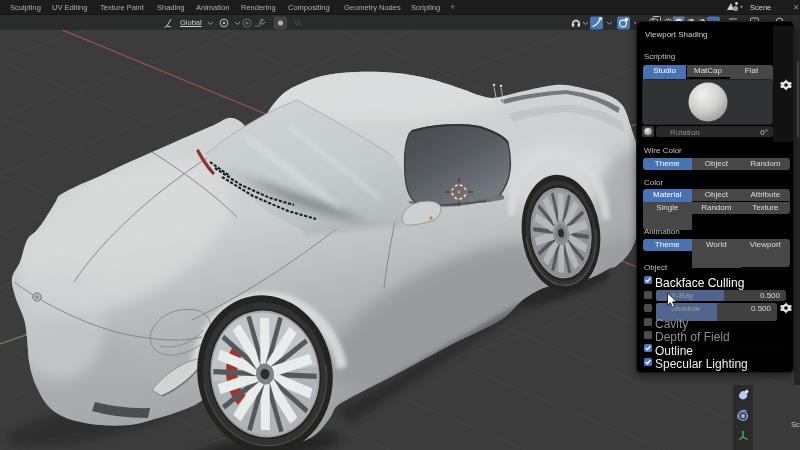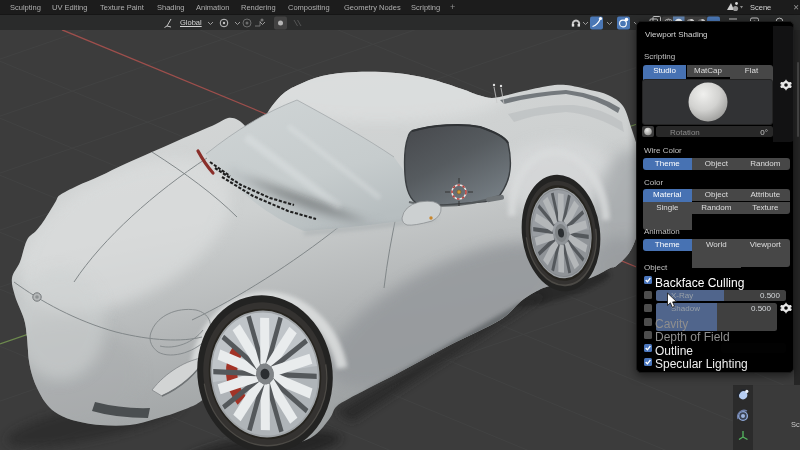--- a/index.html
+++ b/index.html
@@ -412,21 +412,21 @@
  <span class="rowt" style="left:18px;top:253.5px;color:#fff">Backface Culling</span>
 
  <div class="cb" style="left:6.5px;top:269px"></div>
  <div class="sld" style="left:19px;top:268px;width:130px;height:10.5px">
    <div class="sfill" style="width:68px;background:#50658c"></div>
    <span class="stxt" style="left:15px;top:1px">X-Ray</span>
    <span class="sval" style="right:6px;top:1px">0.500</span>
  </div>
 
  <div class="cb" style="left:6.5px;top:281.5px"></div>
- <div class="sld" style="left:19px;top:280.5px;width:121px;height:28px">
+ <div class="sld" style="left:19px;top:280.5px;width:121px;height:18px">
    <div class="sfill" style="width:61px;background:#50658c"></div>
    <span class="stxt" style="left:15px;top:1px">Shadow</span>
    <span class="sval" style="right:6px;top:1px">0.500</span>
  </div>
  <svg class="abs" width="16" height="16" style="left:141px;top:278px" viewBox="0 0 16 16">
       <use href="#gear" fill="#cdcdcd"></use>
     </svg>
 
  <div class="cb" style="left:6.5px;top:295.5px"></div>
  <span class="rowt rowg" style="left:18px;top:295px">Cavity</span>

